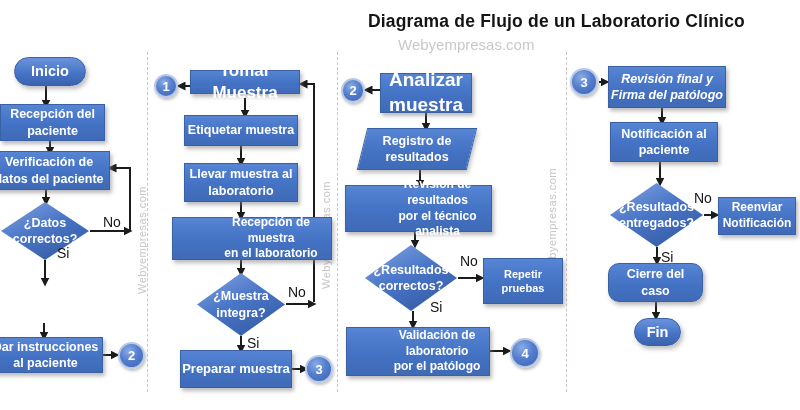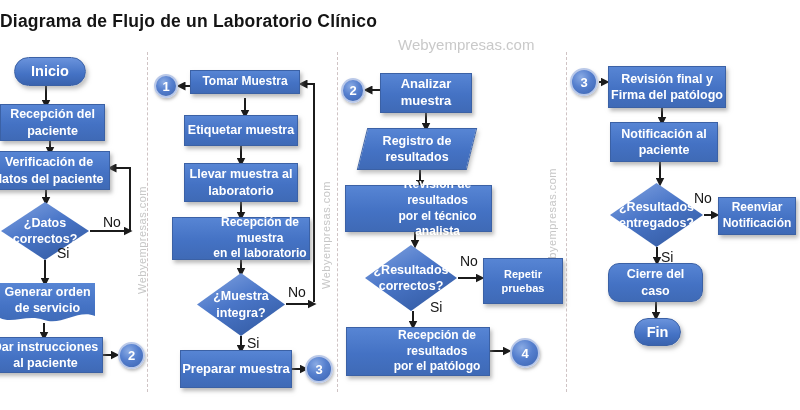--- a/index.html
+++ b/index.html
@@ -1,18 +1,18 @@
 <!DOCTYPE html>
 <html><head>
 <meta charset="utf-8">
 <style>
   html,body{margin:0;padding:0;background:#fff;}
   .stage{position:relative;width:800px;height:410px;background:#ffffff;overflow:hidden;
          font-family:"Liberation Sans",sans-serif;}
-  .title{position:absolute;left:0;top:11px;width:745px;text-align:left;
+  .title{position:absolute;left:0;top:11px;width:745px;text-align:right;
          font-size:17.5px;font-weight:bold;color:#141414;letter-spacing:.2px;}
   .wm-top{position:absolute;left:398px;top:36px;width:170px;font-size:15px;color:#c9c9c9;}
   .wm-side{position:absolute;width:160px;height:14px;font-size:11px;color:#c6c6c6;
            text-align:center;transform:rotate(-90deg);letter-spacing:.5px;}
   .sep{position:absolute;top:52px;height:340px;width:0;border-left:1px dashed #cfc3c4;}
   .arrows{position:absolute;left:0;top:0;}
   .node{position:absolute;display:flex;align-items:center;justify-content:center;
         color:#fff;font-weight:bold;font-size:12.5px;line-height:1.3;text-align:center;
         white-space:pre-line;box-sizing:border-box;}
   .rect{background:linear-gradient(180deg,#5785d4 0%,#4472c4 55%,#3f6ab6 100%);
@@ -95,55 +95,53 @@
     </g>
   </svg>
 
   <div class="node stadium" style="left:14px;top:57px;width:72px;height:29px;">Inicio</div>
   <div class="node rect" style="left:0;top:104px;width:105px;height:37px;">Recepción del
 paciente</div>
   <div class="node rect" style="left:-12px;top:151px;width:122px;height:39px;">Verificación de
 datos del paciente</div>
   <div class="node diamond" style="left:1px;top:202px;width:88px;height:58px;">¿Datos
 correctos?</div>
-  <div class="node doc" style="left:0;top:283px;width:95px;height:40px;">Generar orden
-de servicio</div>
   <div class="node rect" style="left:-12px;top:337px;width:115px;height:36px;">Dar instrucciones
 al paciente</div>
   <div class="conn" style="left:118px;top:342px;width:27px;height:27px;">2</div>
 
   <div class="conn" style="left:154px;top:74px;width:24px;height:24px;">1</div>
-  <div class="node rect" style="left:190px;top:70px;width:110px;height:24px;font-size:12px;">Tomar Muestra</div>
+  <div class="node rect" style="left:190px;top:70px;width:110px;height:24px;font-size:17px;">Tomar Muestra</div>
   <div class="node rect" style="left:184px;top:115px;width:114px;height:31px;text-align:right;">Etiquetar  muestra</div>
   <div class="node rect" style="left:184px;top:163px;width:114px;height:39px;">Llevar muestra  al
 laboratorio</div>
-  <div class="node rect fs12" style="left:172px;top:217px;width:138px;height:43px;">Recepción de muestra
+  <div class="node rect fs12" style="left:172px;top:217px;width:160px;height:43px;">Recepción de muestra
 en el laboratorio</div>
   <div class="node diamond" style="left:197px;top:273px;width:88px;height:63px;">¿Muestra
 integra?</div>
   <div class="node rect" style="left:180px;top:350px;width:112px;height:38px;font-size:13px;">Preparar  muestra</div>
   <div class="conn" style="left:305px;top:355px;width:28px;height:28px;">3</div>
 
   <div class="conn" style="left:341px;top:78px;width:24px;height:25px;">2</div>
-  <div class="node rect" style="left:380px;top:73px;width:92px;height:40px;font-size:13px;">Analizar
+  <div class="node rect" style="left:380px;top:73px;width:92px;height:40px;font-size:19px;">Analizar
 muestra</div>
   <div class="node para" style="left:362px;top:128px;width:110px;height:42px;">Registro de
 resultados</div>
   <div class="node rect fs12" style="left:345px;top:185px;width:147px;height:47px;">Revisión de resultados
 por el técnico analista</div>
   <div class="node diamond" style="left:365px;top:245px;width:92px;height:66px;">¿Resultados
 correctos?</div>
   <div class="node rect" style="left:483px;top:258px;width:80px;height:46px;font-size:11px;">Repetir
 pruebas</div>
-  <div class="node rect fs12" style="left:346px;top:327px;width:144px;height:49px;">Recepción de resultados
+  <div class="node rect fs12" style="left:346px;top:327px;width:144px;height:49px;">Validación de laboratorio
 por el patólogo</div>
   <div class="conn" style="left:510px;top:338px;width:30px;height:30px;">4</div>
 
   <div class="conn" style="left:570px;top:68px;width:28px;height:28px;">3</div>
-  <div class="node rect" style="left:608px;top:66px;width:118px;height:42px;">Revisión final y
+  <div class="node rect" style="left:608px;top:66px;width:118px;height:42px;font-style:italic;">Revisión final y
 Firma del patólogo</div>
   <div class="node rect" style="left:610px;top:122px;width:108px;height:40px;">Notificación al
 paciente</div>
   <div class="node diamond" style="left:610px;top:183px;width:93px;height:64px;">¿Resultados
 entregados?</div>
   <div class="node rect" style="left:718px;top:197px;width:78px;height:38px;font-size:12px;">Reenviar
 Notificación</div>
   <div class="node rect" style="left:608px;top:263px;width:95px;height:39px;border-radius:11px;">Cierre del
 caso</div>
   <div class="node stadium" style="left:634px;top:318px;width:47px;height:28px;">Fin</div>

